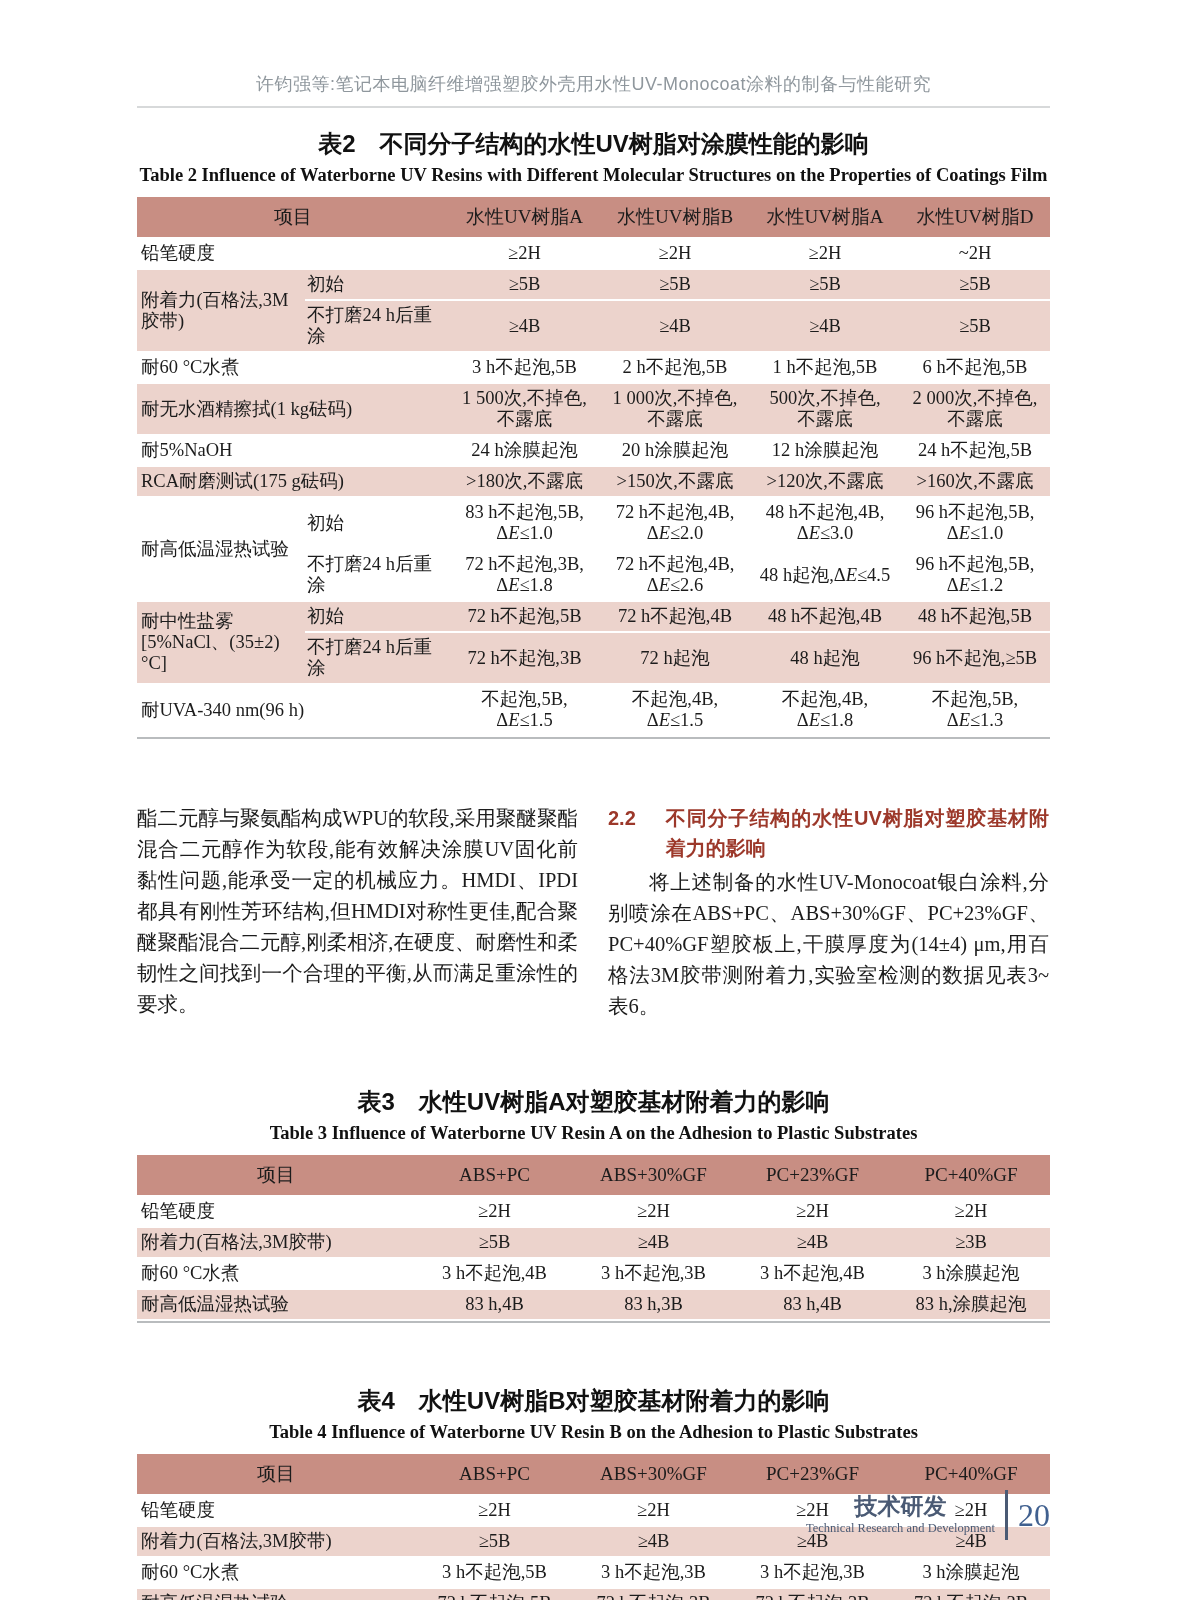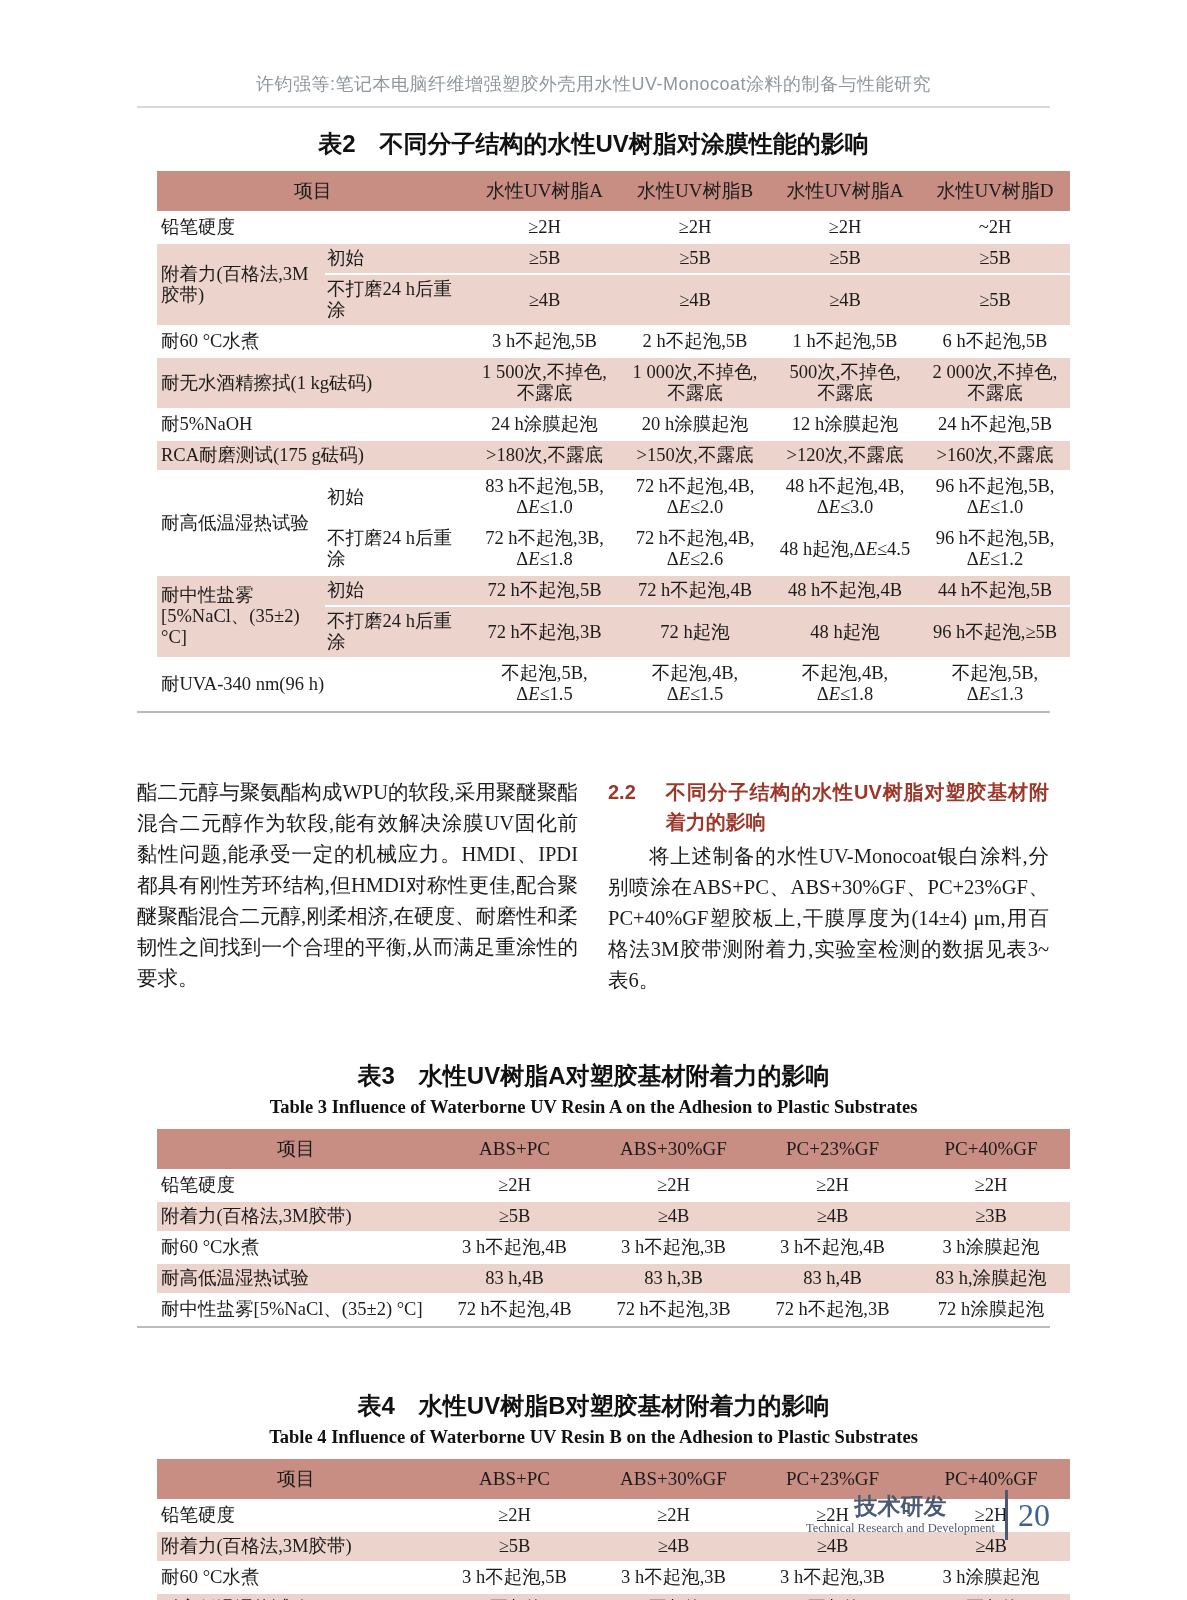--- a/index.html
+++ b/index.html
@@ -18,21 +18,21 @@
 
   .tbl-title-cn {
     margin-top:18px; text-align:center; font-weight:bold; font-size:24px;
     font-family:"Liberation Sans","DejaVu Sans",sans-serif; color:#111;
   }
   .tbl-title-en {
     margin-top:5px; text-align:center; font-weight:bold; font-size:18.5px;
     font-family:"Liberation Serif","DejaVu Serif",serif; color:#111;
   }
   .tbl-wrap { margin-top:9px; border-bottom:2px solid var(--table-bottom-rule); }
-  table { border-collapse:separate; border-spacing:0 2px; width:100%; table-layout:fixed;margin-left:20px; }
+  table { border-collapse:separate; border-spacing:0 2px; width:100%; table-layout:fixed; }
   thead th {
     background:var(--table-header-band); font-weight:normal; font-size:19px;
     padding:7px 2px; text-align:center; color:#1c1c1c;
   }
   td {
     font-size:18.5px; line-height:21px; padding:4px 3px; text-align:center;
     vertical-align:middle; white-space:pre-line; word-break:break-all;
   }
   tr.shaded td { background:var(--table-row-shade); }
   td.label { text-align:left; padding-left:4px; }
@@ -72,20 +72,21 @@
 </head>
 <body>
 
 <div class="page">
 
   <div class="running-head">许钧强等:笔记本电脑纤维增强塑胶外壳用水性UV-Monocoat涂料的制备与性能研究</div>
 
   <div class="main">
 
     <div class="tbl-title-cn">表2　不同分子结构的水性UV树脂对涂膜性能的影响</div>
+    <div class="tbl-title-en">Table 2   Influence of Waterborne UV Resins with Different Molecular Structures on the Properties of Coatings Film</div>
     <div class="tbl-wrap">
       <table>
         <colgroup>
           <col style="width:168px">
             <col style="width:144px">
           <col style="width:151px">
             <col style="width:150px">
           <col style="width:150px">
             <col style="width:150px">
         </colgroup>
@@ -177,21 +178,21 @@
 Δ<i>E</i>≤1.2</td>
             </tr>
             <tr class="shaded">
               <td rowspan="2" class="label">耐中性盐雾
 [5%NaCl、(35±2)
 °C]</td>
               <td class="sub">初始</td>
               <td>72 h不起泡,5B</td>
               <td>72 h不起泡,4B</td>
               <td>48 h不起泡,4B</td>
-              <td>44 h不起泡,5B</td>
+              <td>48 h不起泡,5B</td>
             </tr>
             <tr class="shaded">
               <td class="sub">不打磨24 h后重涂</td>
               <td>72 h不起泡,3B</td>
               <td>72 h起泡</td>
               <td>48 h起泡</td>
               <td>96 h不起泡,≥5B</td>
             </tr>
             <tr>
               <td colspan="2" class="label">耐UVA-340 nm(96 h)</td>
@@ -265,27 +266,20 @@
               <td>3 h不起泡,4B</td>
               <td>3 h涂膜起泡</td>
             </tr>
             <tr class="shaded">
               <td class="label">耐高低温湿热试验</td>
               <td>83 h,4B</td>
               <td>83 h,3B</td>
               <td>83 h,4B</td>
               <td>83 h,涂膜起泡</td>
             </tr>
-            <tr>
-              <td class="label">耐中性盐雾[5%NaCl、(35±2) °C]</td>
-              <td>72 h不起泡,4B</td>
-              <td>72 h不起泡,3B</td>
-              <td>72 h不起泡,3B</td>
-              <td>72 h涂膜起泡</td>
-            </tr>
           </tbody>
       </table>
     </div>
 
     <div class="spacer-t4"></div>
 
     <div class="tbl-title-cn">表4　水性UV树脂B对塑胶基材附着力的影响</div>
     <div class="tbl-title-en">Table 4   Influence of Waterborne UV Resin B on the Adhesion to Plastic Substrates</div>
     <div class="tbl-wrap">
       <table>

